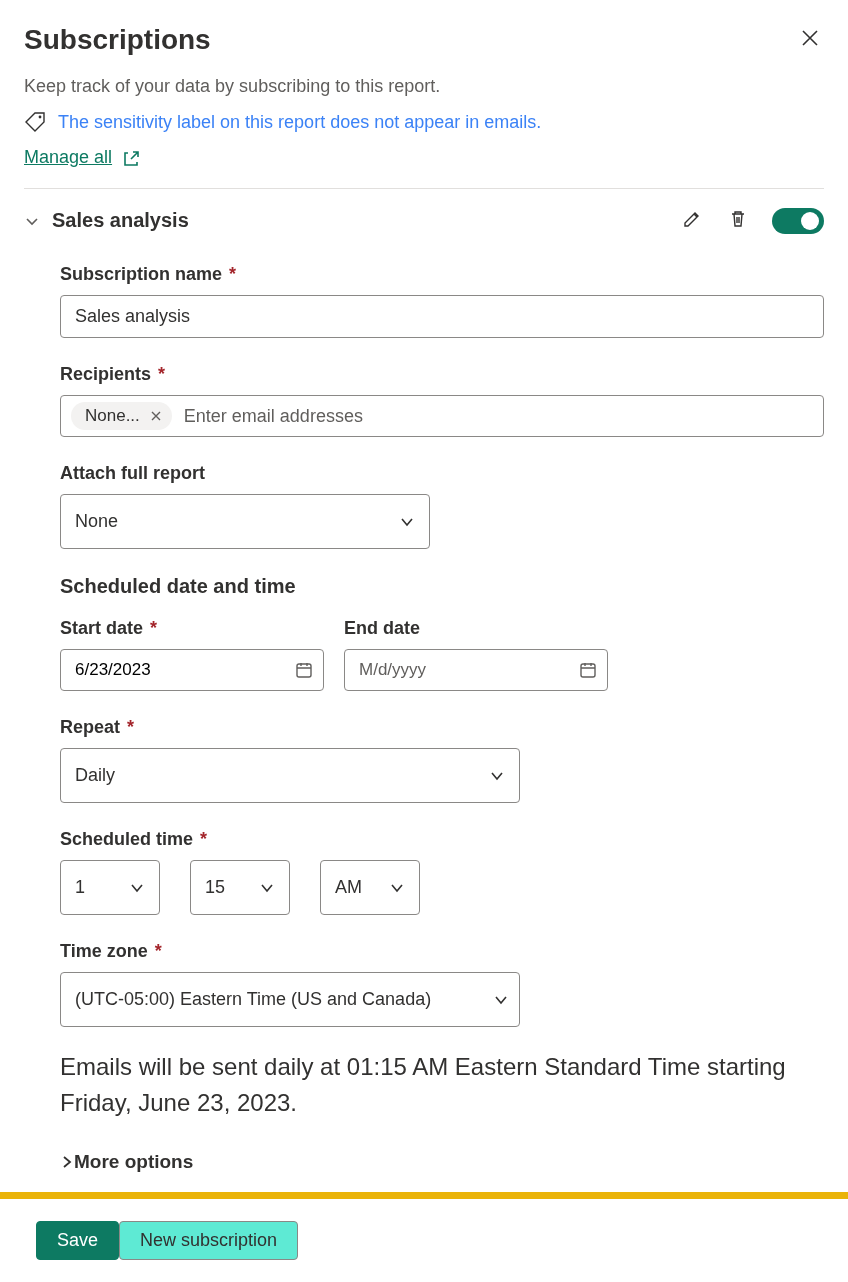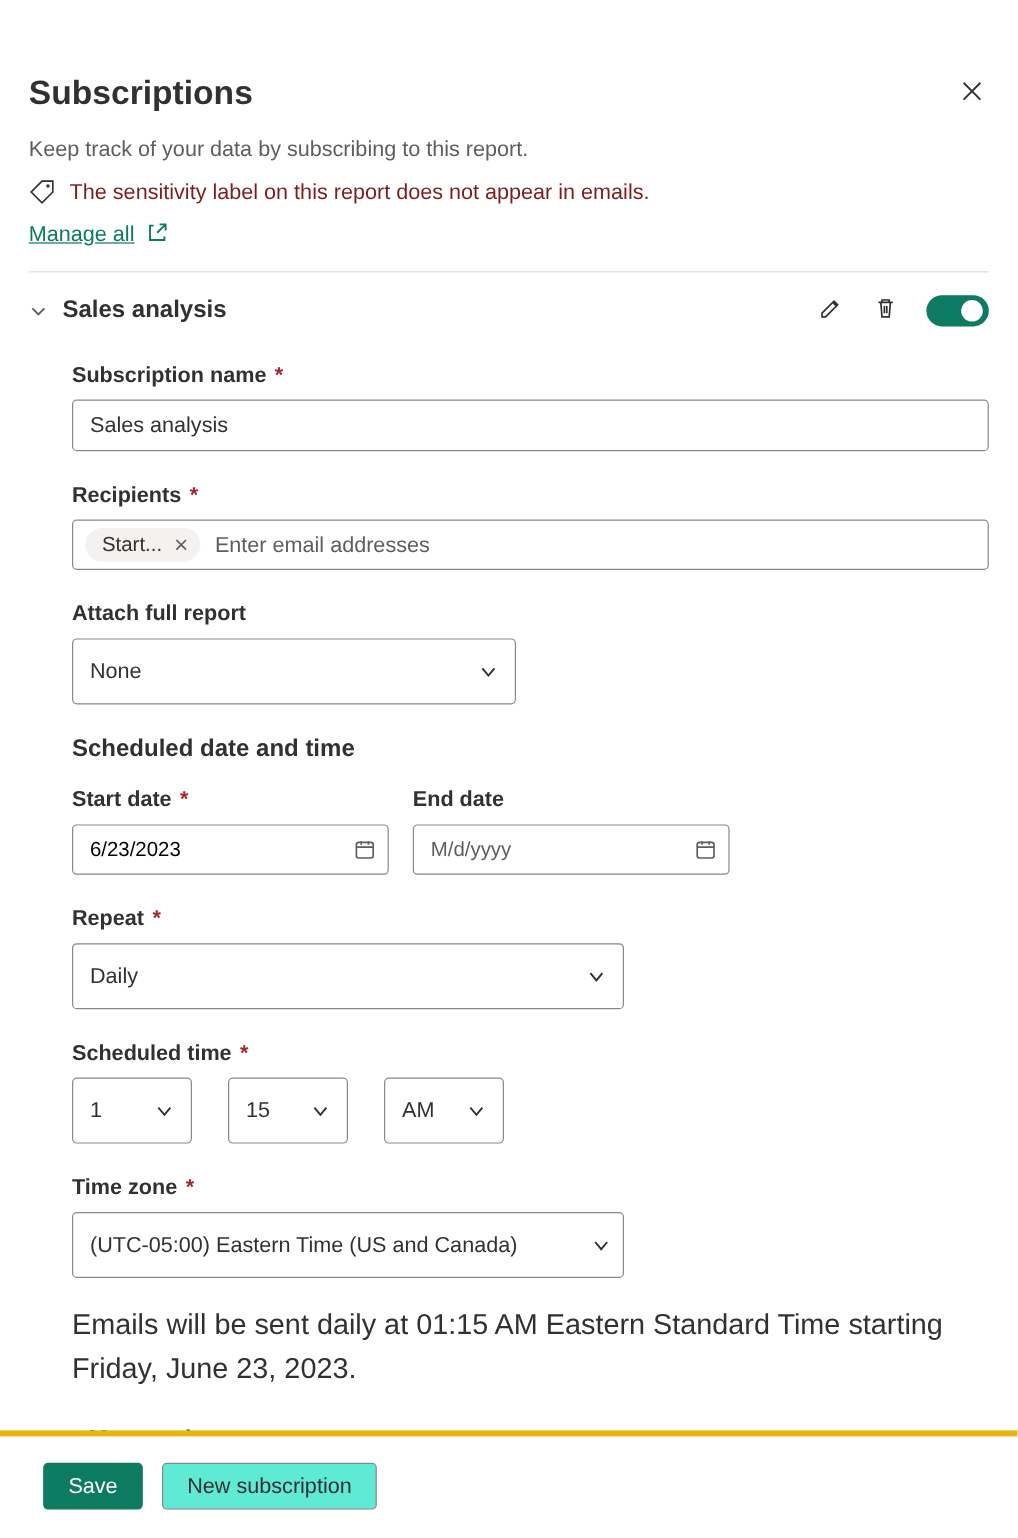--- a/index.html
+++ b/index.html
@@ -1,24 +1,24 @@
 <!DOCTYPE html>
 <html><head>
 <meta charset="utf-8">
 <style>
 * { box-sizing: border-box; margin: 0; padding: 0; }
 body { font-family: "Segoe UI", -apple-system, sans-serif; color: #323130; background: #fff; width: 848px; }
 .panel { padding: 24px 24px 0 24px; height: 1192px; overflow: hidden; }
-.header-row { display: flex; justify-content: space-between; align-items: flex-start; margin-top: 38px; }
+.header-row { display: flex; justify-content: space-between; align-items: flex-start; }
 .title { font-size: 28px; font-weight: 600; }
 .close-btn { background: none; border: none; cursor: pointer; padding: 4px; }
 .subtitle { font-size: 18px; color: #605e5c; margin-top: 20px; }
 .sensitivity-row { display: flex; align-items: center; gap: 12px; margin-top: 14px; }
-.sensitivity-text { font-size: 18px; color: #7f1d1d; }
-.manage-link { display: inline-flex; align-items: flex-start; gap: 10px; color: #0d7a62; text-decoration: underline; font-size: 18px; margin-top: 14px; cursor: pointer; }
+.sensitivity-text { font-size: 18px; color: #3b82f6; }
+.manage-link { display: inline-flex; align-items: flex-end; gap: 10px; color: #0d7a62; text-decoration: underline; font-size: 18px; margin-top: 14px; cursor: pointer; }
 .divider { border: none; border-top: 1px solid #e1dfdd; margin-top: 20px; }
 .item-header { display: flex; align-items: center; justify-content: space-between; margin-top: 18px; }
 .item-header-left { display: flex; align-items: center; gap: 12px; }
 .item-title { font-size: 20px; font-weight: 600; }
 .item-header-right { display: flex; align-items: center; gap: 22px; }
 .icon-btn { background: none; border: none; cursor: pointer; padding: 2px; }
 .toggle { width: 52px; height: 26px; background: #0d7a62; border-radius: 13px; position: relative; cursor: pointer; }
 .toggle::after { content: ""; position: absolute; width: 18px; height: 18px; background: #fff; border-radius: 50%; top: 4px; right: 5px; }
 .form { padding-left: 36px; margin-top: 30px; }
 .field-label { font-size: 18px; font-weight: 700; display: block; margin-bottom: 10px; }
@@ -39,21 +39,21 @@
 .date-input { width: 100%; border: 1px solid #8a8886; border-radius: 4px; font-size: 17px; padding: 10px 40px 10px 14px; font-family: inherit; }
 .date-input::placeholder { color: #605e5c; }
 .cal-icon { position: absolute; right: 10px; top: 50%; transform: translateY(-50%); pointer-events: none; }
 .repeat-select { width: 460px; }
 .time-row { display: flex; gap: 30px; }
 .time-select { min-width: 100px; }
 .tz-select { width: 460px; padding-right: 10px; }
 .summary { font-size: 24px; margin-top: 22px; line-height: 1.5; }
 .more-row { display: inline-flex; align-items: center; margin-top: 30px; cursor: pointer; }
 .more-label { font-size: 19px; font-weight: 600; }
-.footer { border-top: 5px solid #eab308; padding: 22px 24px 22px 36px; display: flex; gap: 16px; }
+.footer { border-top: 7px solid #eab308; padding: 22px 24px 22px 36px; display: flex; }
 .btn { font-size: 18px; padding: 8px 20px; border-radius: 4px; cursor: pointer; font-family: inherit; }
 .btn-primary { background: #0d7a62; color: #fff; border: 1px solid #0d7a62; }
 .btn-secondary { background: #5eead4; color: #323130; border: 1px solid #8a8886; }
 .stub { border: 1px solid #e1dfdd; border-radius: 4px; width: 126px; height: 14px; margin-top: 28px; }
 </style>
 </head>
 <body>
 
 <div class="panel">
   <div class="header-row">
@@ -109,21 +109,21 @@
   <div class="form">
     <div class="field-group">
       <label class="field-label"><span>Subscription name</span> <span class="req">*</span></label>
       <input class="text-input" value="Sales analysis" style="">
     </div>
 
     <div class="field-group">
       <label class="field-label"><span>Recipients</span> <span class="req">*</span></label>
       <div class="recipients-box">
         <span class="chip">
-          <span>Start...</span>
+          <span>None...</span>
           <span class="chip-x">
             <svg width="12" height="12" viewBox="0 0 12 12">
                 <path d="M2 2 L10 10 M10 2 L2 10" stroke="#605e5c" stroke-width="1.4"></path>
               </svg>
           </span>
         </span>
         <input class="recipients-input" placeholder="Enter email addresses" style="">
       </div>
     </div>
 

